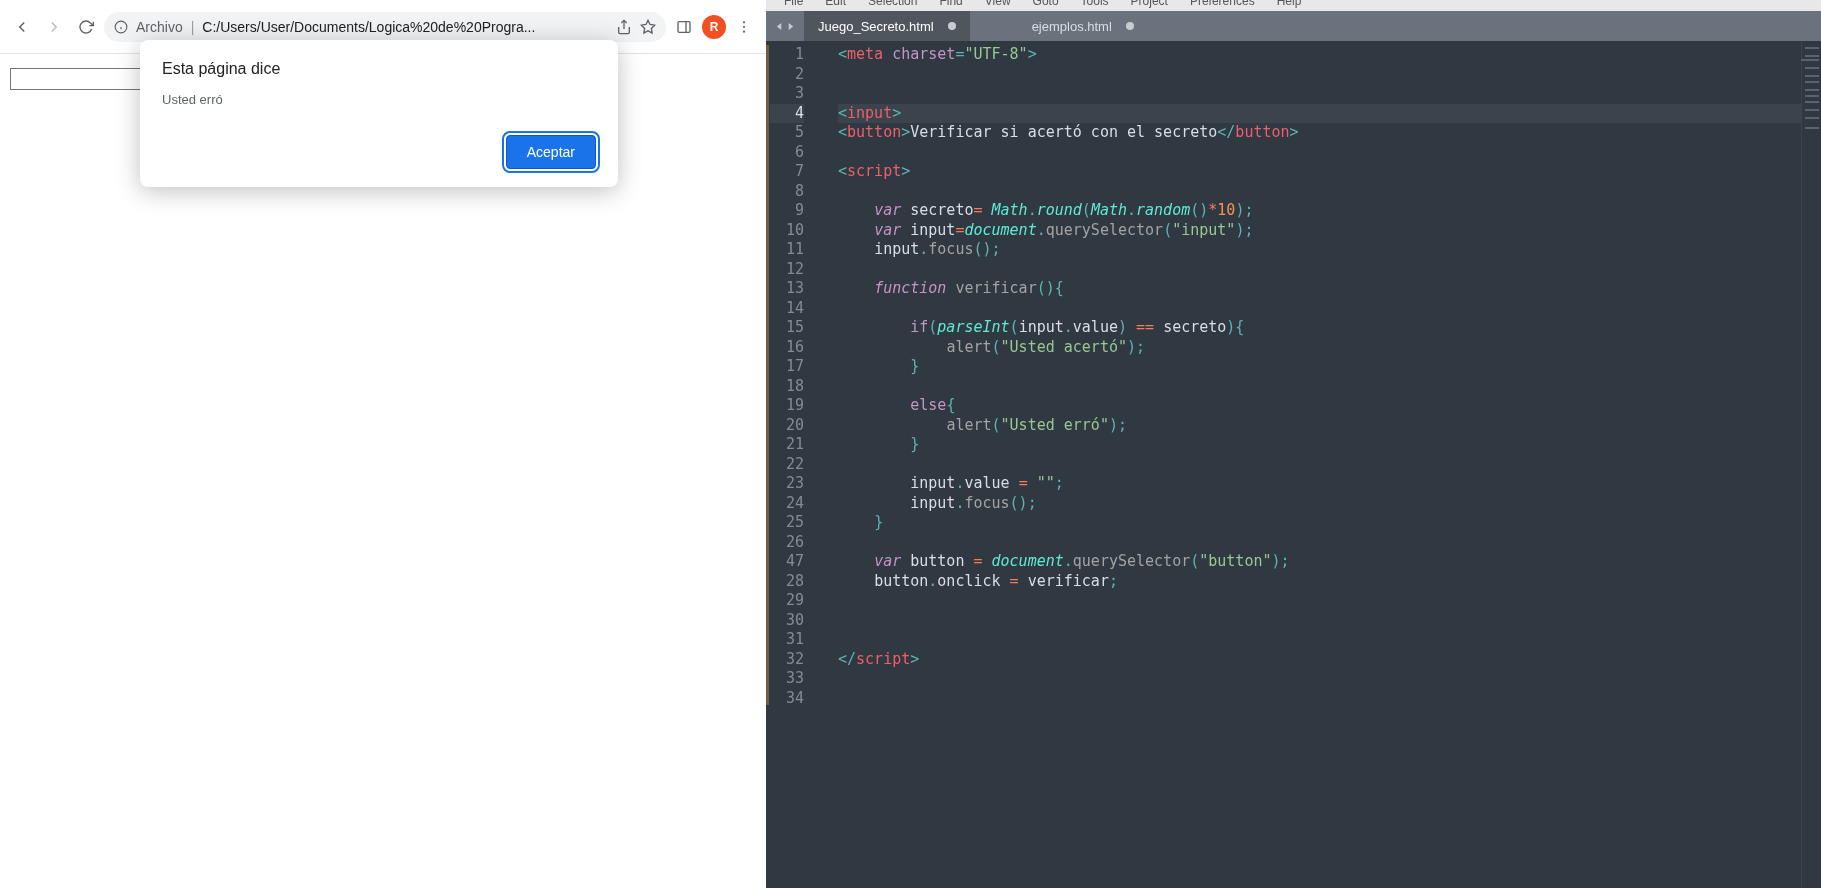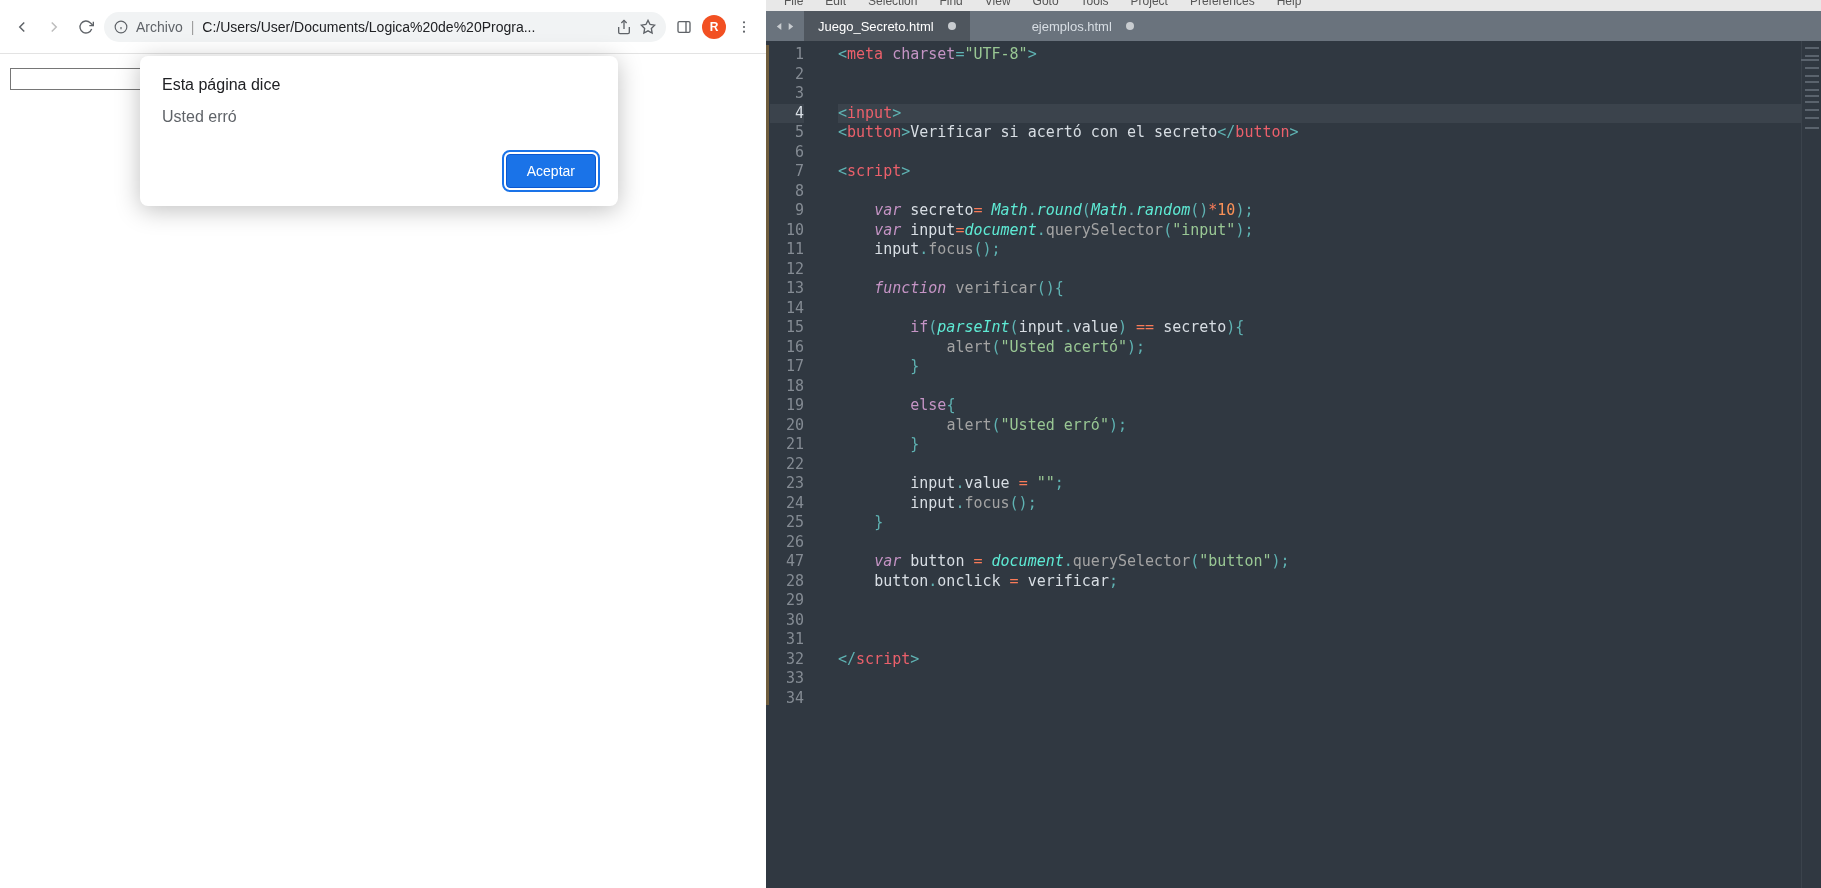--- a/index.html
+++ b/index.html
@@ -15,23 +15,23 @@
   .omnibox { flex:1; height:30px; background:#f1f3f4; border-radius:15px; display:flex; align-items:center; padding:0 10px; font-size:14px; color:#5f6368; gap:8px; overflow:hidden; }
   .omnibox .label { color:#5f6368; }
   .omnibox .sep   { color:#9e9e9e; }
   .omnibox .url   { color:#202124; white-space:nowrap; overflow:hidden; text-overflow:ellipsis; flex:1; }
   .tool-icon { width:28px; height:28px; display:flex; align-items:center; justify-content:center; color:#5f6368; }
   .avatar { width:24px; height:24px; border-radius:50%; background:#f25022; color:#fff; font-size:12px; font-weight:700; display:flex; align-items:center; justify-content:center; }
 
   .page-body { padding:14px 10px; }
   .page-body input { width:160px; height:22px; border:1px solid #767676; padding:0 4px; font-size:13px; }
 
-  .dialog { position:absolute; top:56px; left:140px; width:478px; background:#fff; border-radius:8px; box-shadow:0 4px 24px rgba(0,0,0,.25); padding:20px 22px 18px 22px; }
+  .dialog { position:absolute; top:40px; left:140px; width:478px; background:#fff; border-radius:8px; box-shadow:0 4px 24px rgba(0,0,0,.25); padding:20px 22px 18px 22px; }
   .dialog-title { font-size:16px; color:#202124; margin-bottom:14px; }
-  .dialog-text  { font-size:16px; color:#5f6368; margin-bottom:28px; }
+  .dialog-text  { font-size:13px; color:#5f6368; margin-bottom:28px; }
   .dialog-actions { text-align:right; }
   .dialog-btn { display:inline-block; background:#1a73e8; color:#fff; font-size:14px; padding:8px 20px; border-radius:4px; outline:2px solid #1a73e8; outline-offset:2px; border:1px solid #0b57d0; }
 
   
   .sublime-menu { height:11px; background:#e8e8e8; display:flex; align-items:flex-end; gap:22px; padding:0 18px; font-size:12px; color:#555; overflow:hidden; }
   .sublime-menu span { position:relative; top:-3px; }
 
   .tabbar { height:30px; background:#6a737d; display:flex; align-items:stretch; }
   .tab-nav { width:38px; display:flex; align-items:center; justify-content:center; gap:2px; color:#c8ccd0; font-size:11px; }
   .tab { display:flex; align-items:center; padding:0 14px; color:#d8dee4; font-size:13px; gap:14px; position:relative; }

